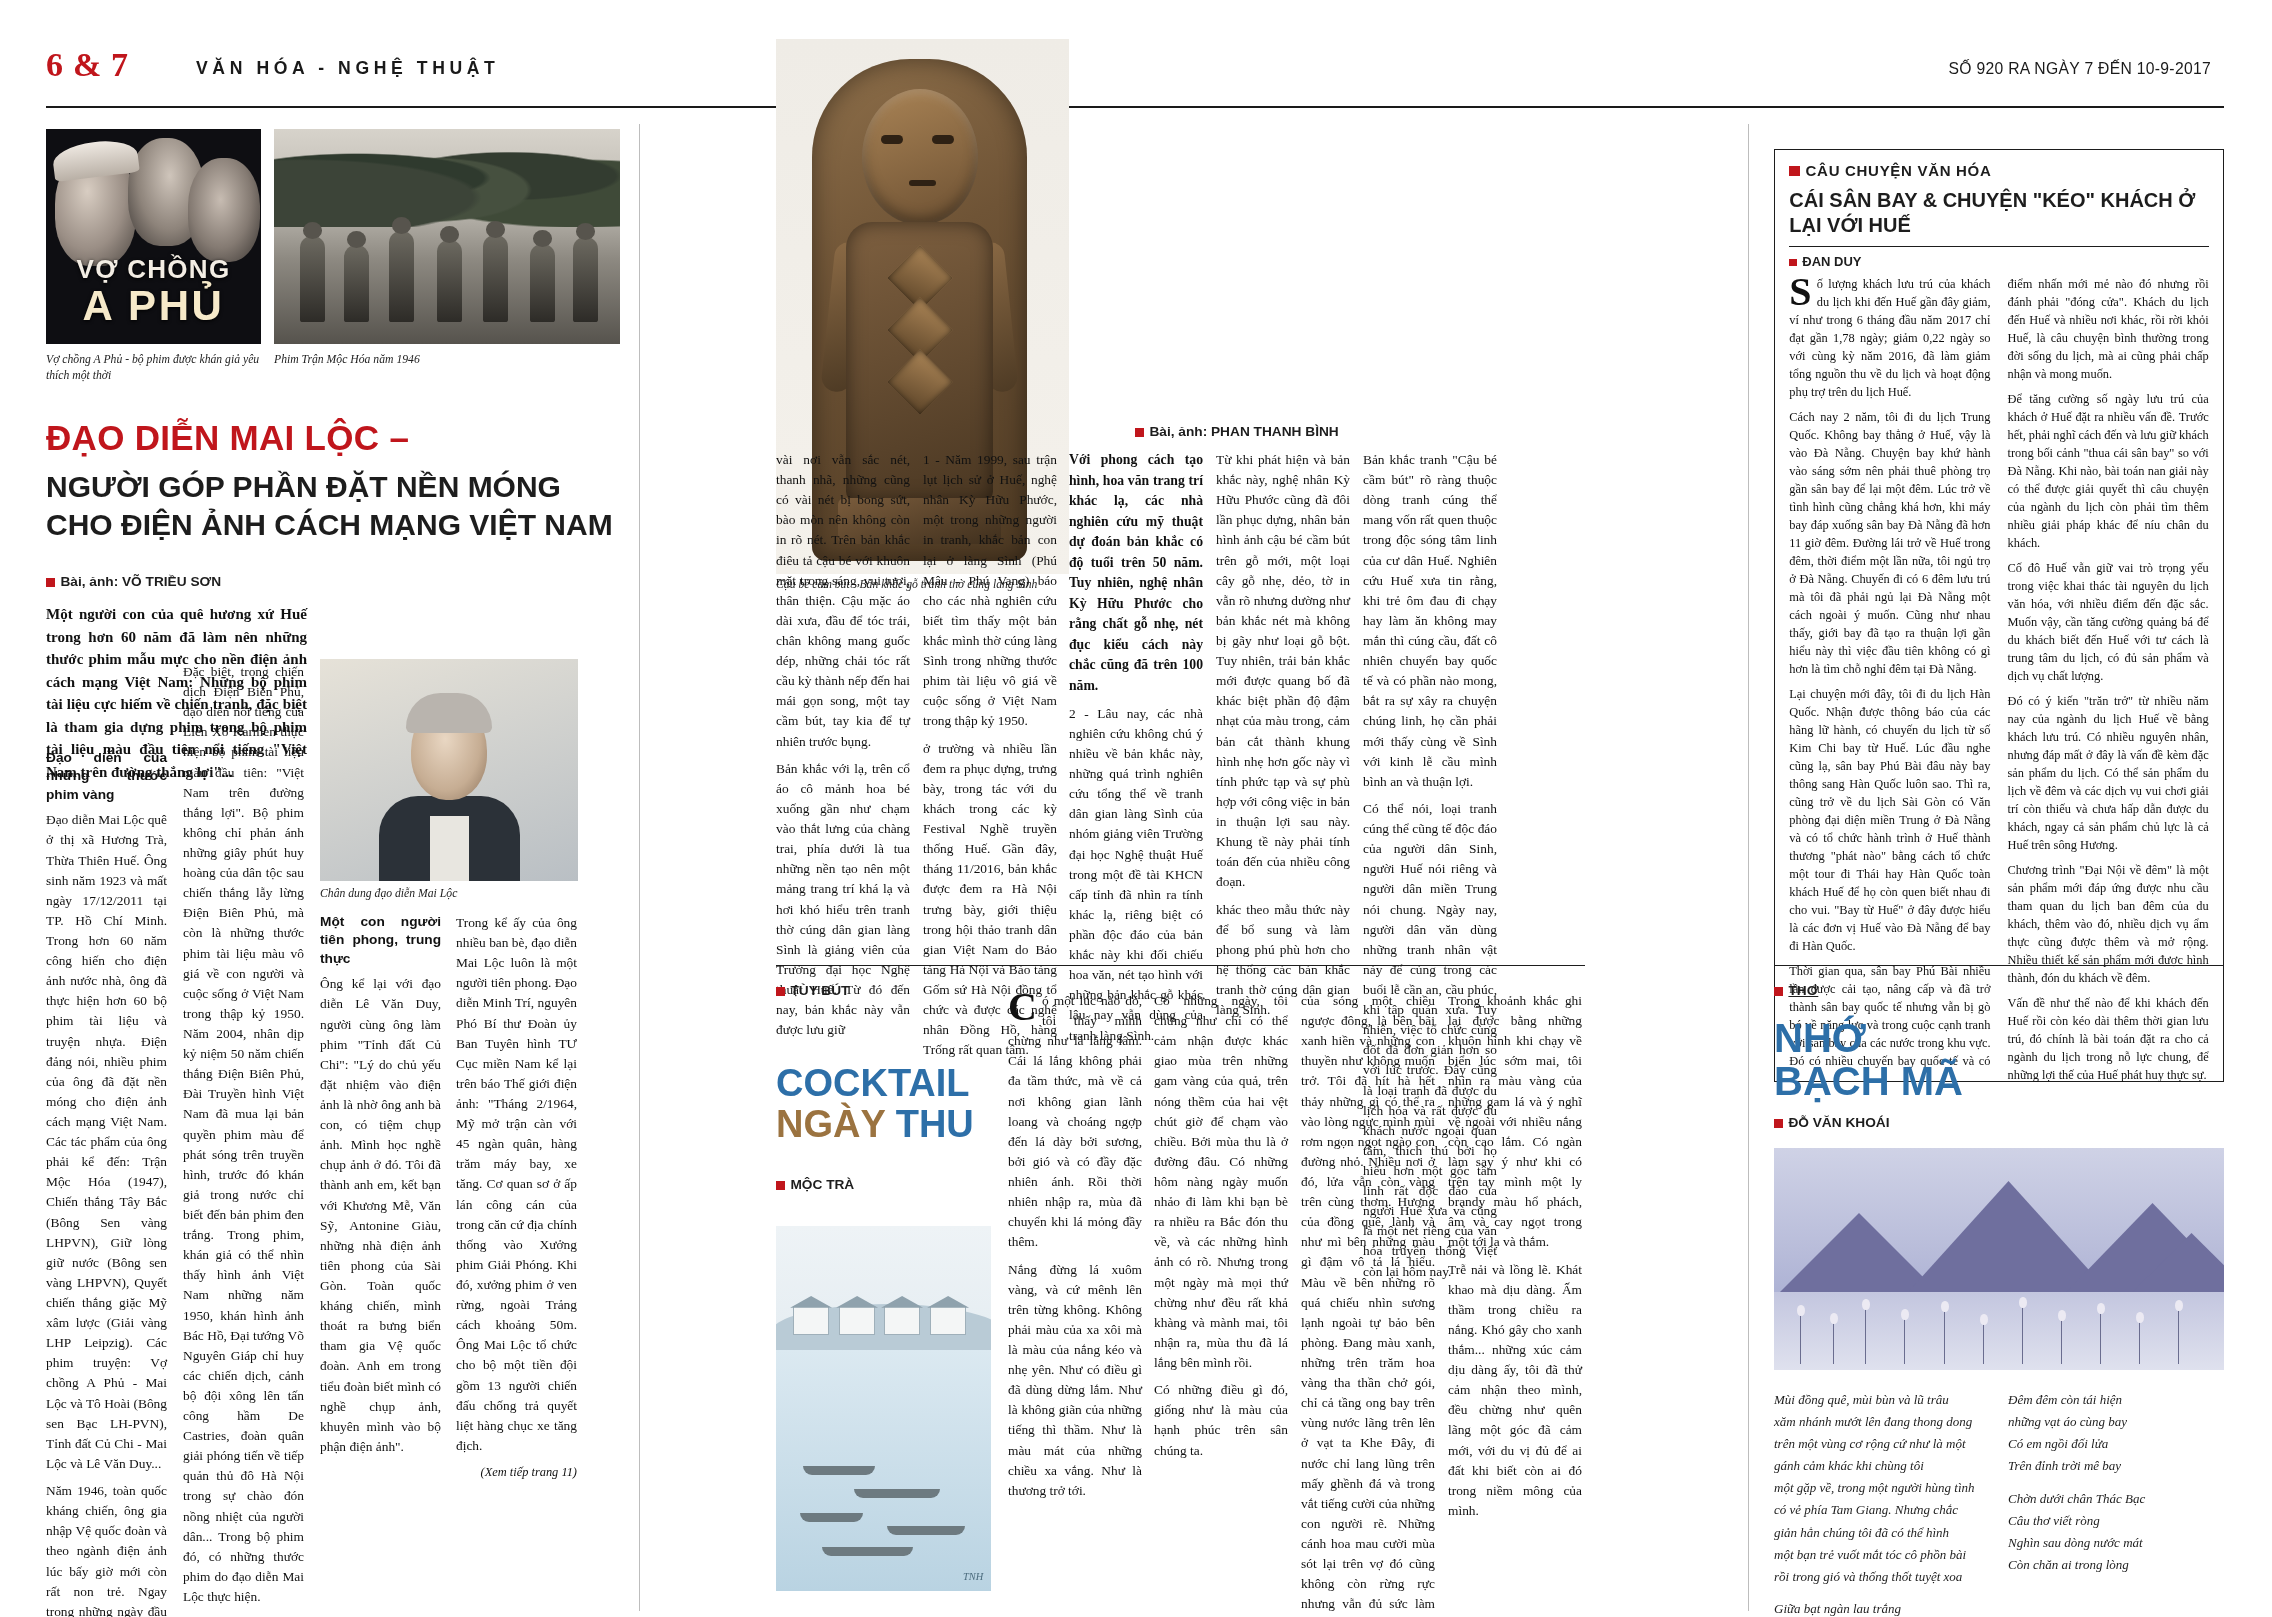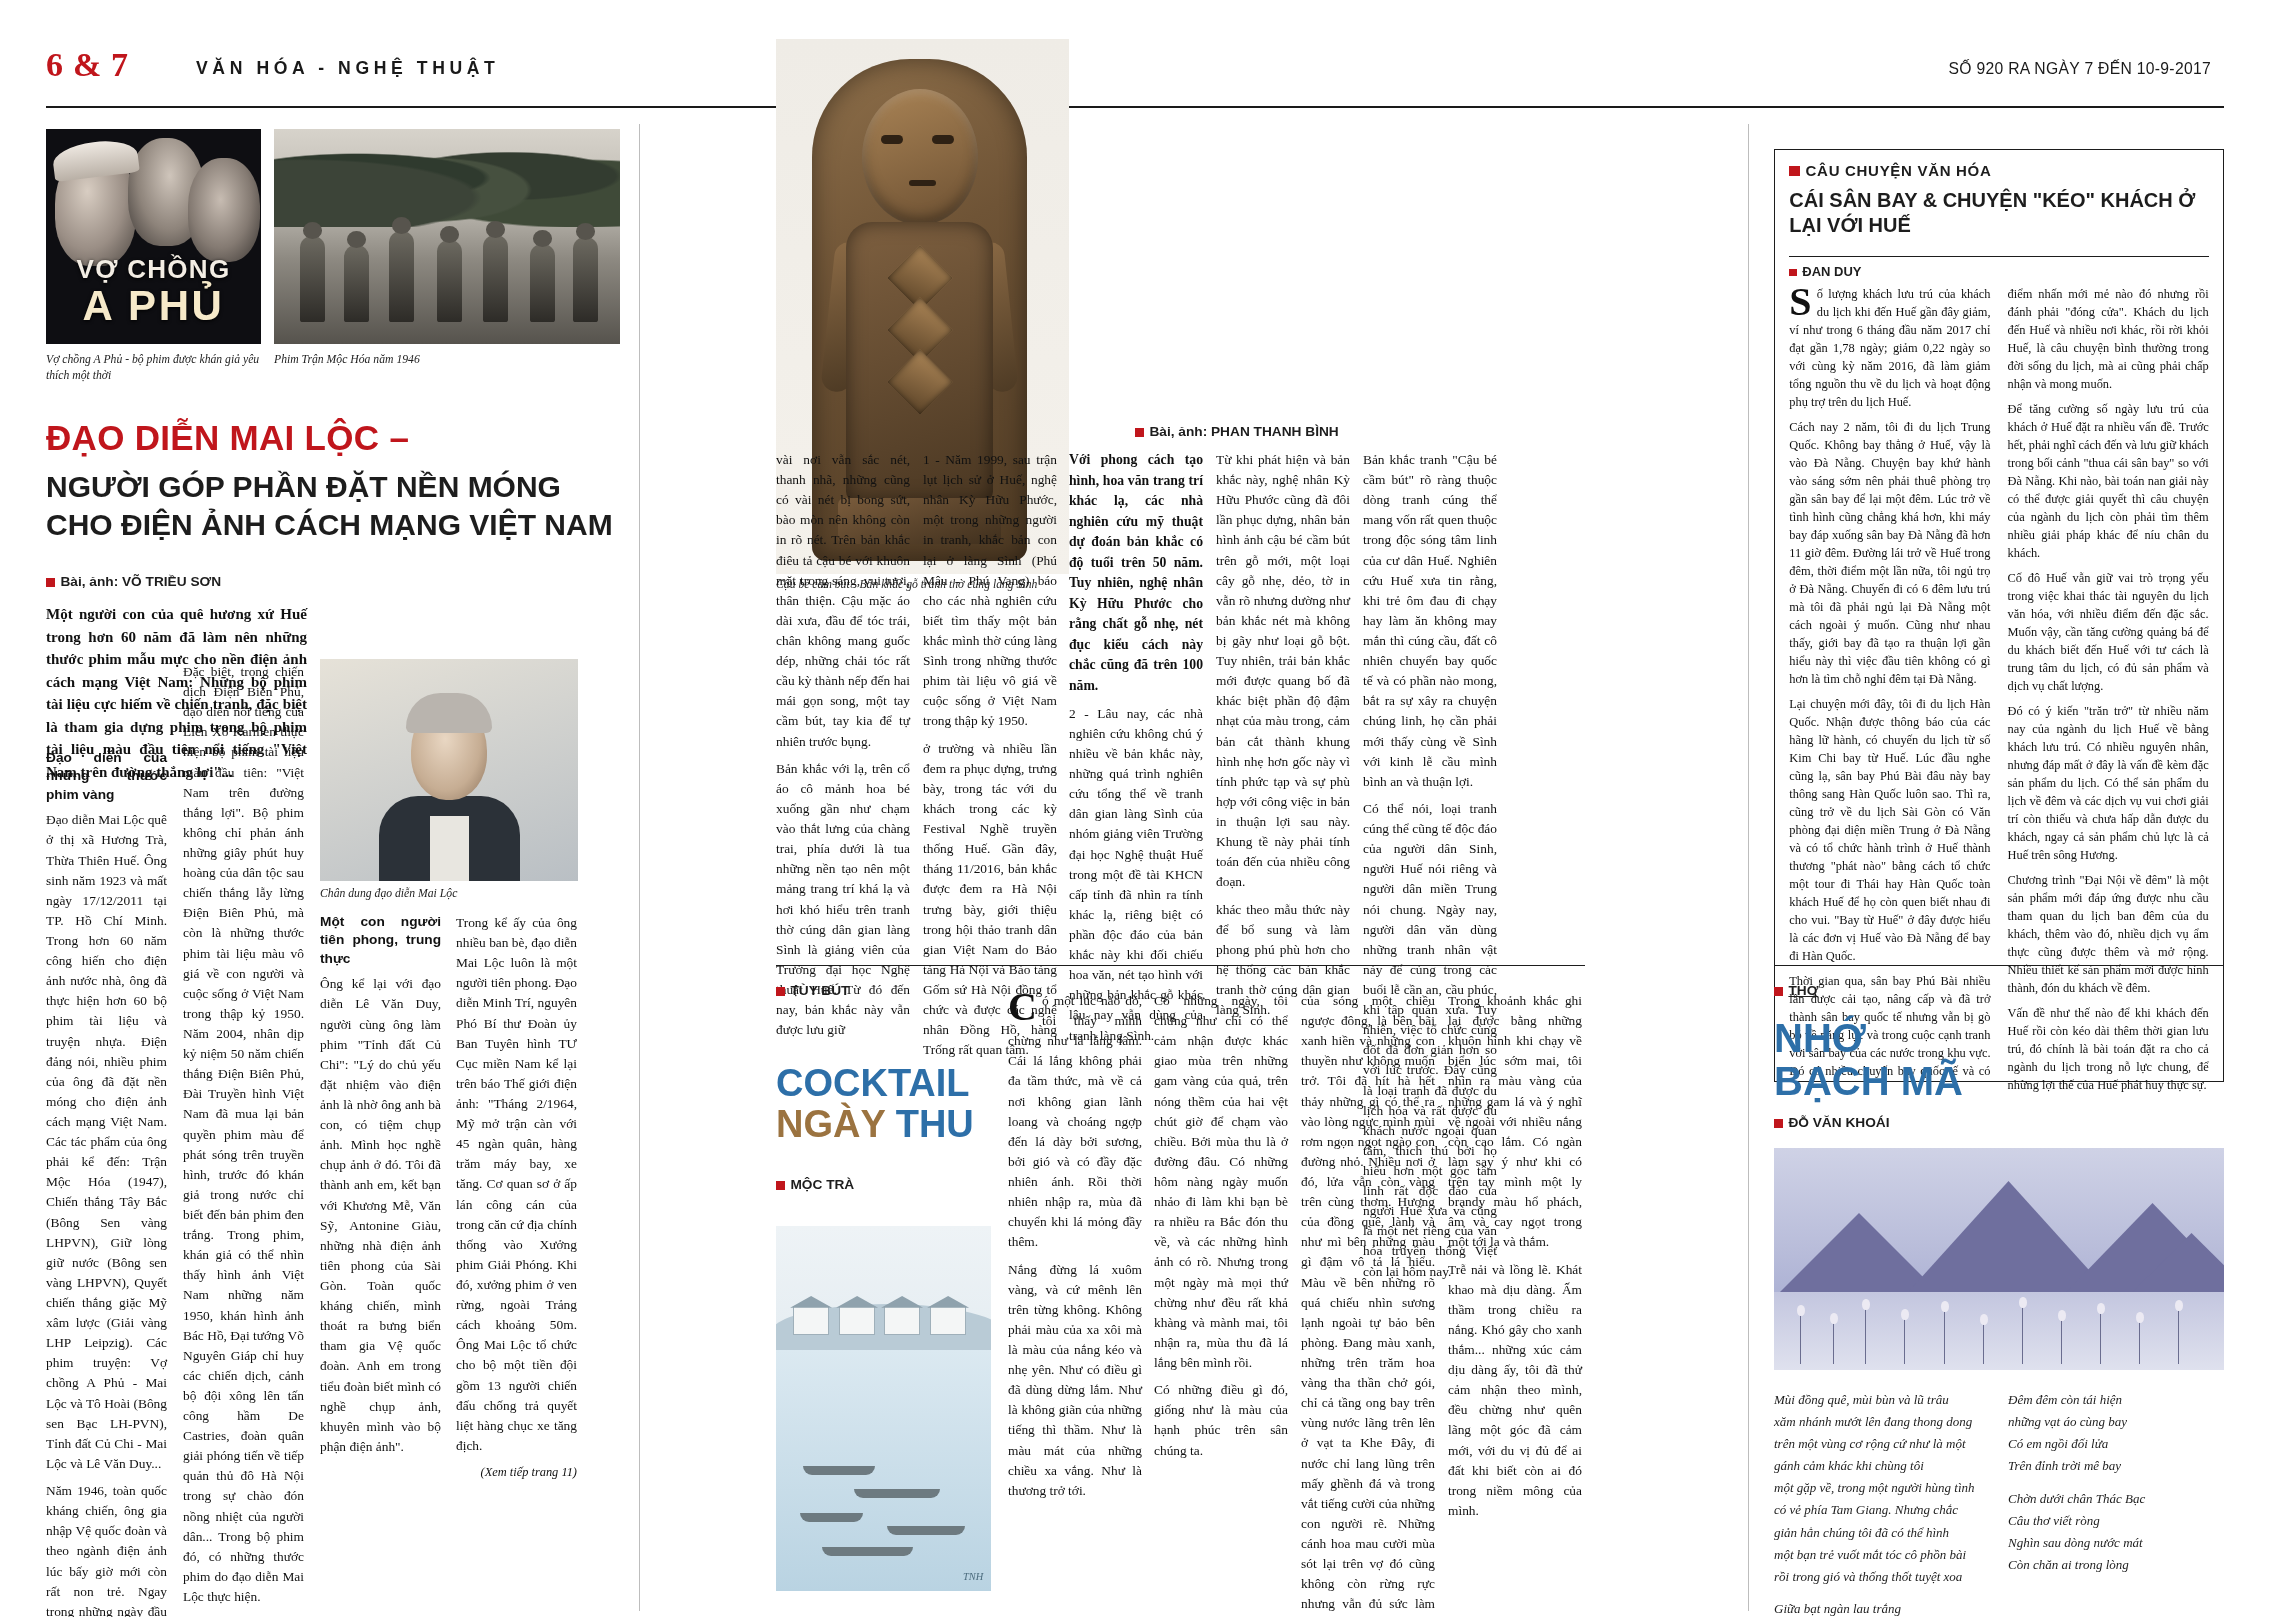--- a/index.html
+++ b/index.html
@@ -249,21 +249,21 @@
     font-family:"Liberation Sans", sans-serif;
     font-weight:bold; font-size:15px; letter-spacing:0.7px; color:#1d1d1d;
   }
   .kicker .sq{
     display:inline-block; width:10.4px; height:10.4px; background:#c0161c;
     margin-right:5.9px; vertical-align:-0.7px;
   }
   .box-title{
     font-family:"Liberation Sans", sans-serif;
     font-weight:bold; font-size:20px; line-height:1.25; margin:9px 0 5.2px 0;
-    color:#1d1d1d; border-bottom:1.3px solid #1d1d1d; padding-bottom:18px;
+    color:#1d1d1d; border-bottom:1.3px solid #1d1d1d; padding-bottom:8px;
   }
   .author-red{
     font-family:"Liberation Sans", sans-serif;
     font-weight:bold; font-size:13px; color:#1d1d1d; margin:7.8px 0 6.5px 0;
   }
   .author-red .sq{display:inline-block;width:7.8px;height:7.8px;background:#c0161c;margin-right:5.2px;}
   .twocol{column-count:2; column-gap:17px;}
   .dropcap:first-letter{
     float:left; font-size:40px; line-height:.82; font-weight:bold; padding-right:5.2px;
   }

